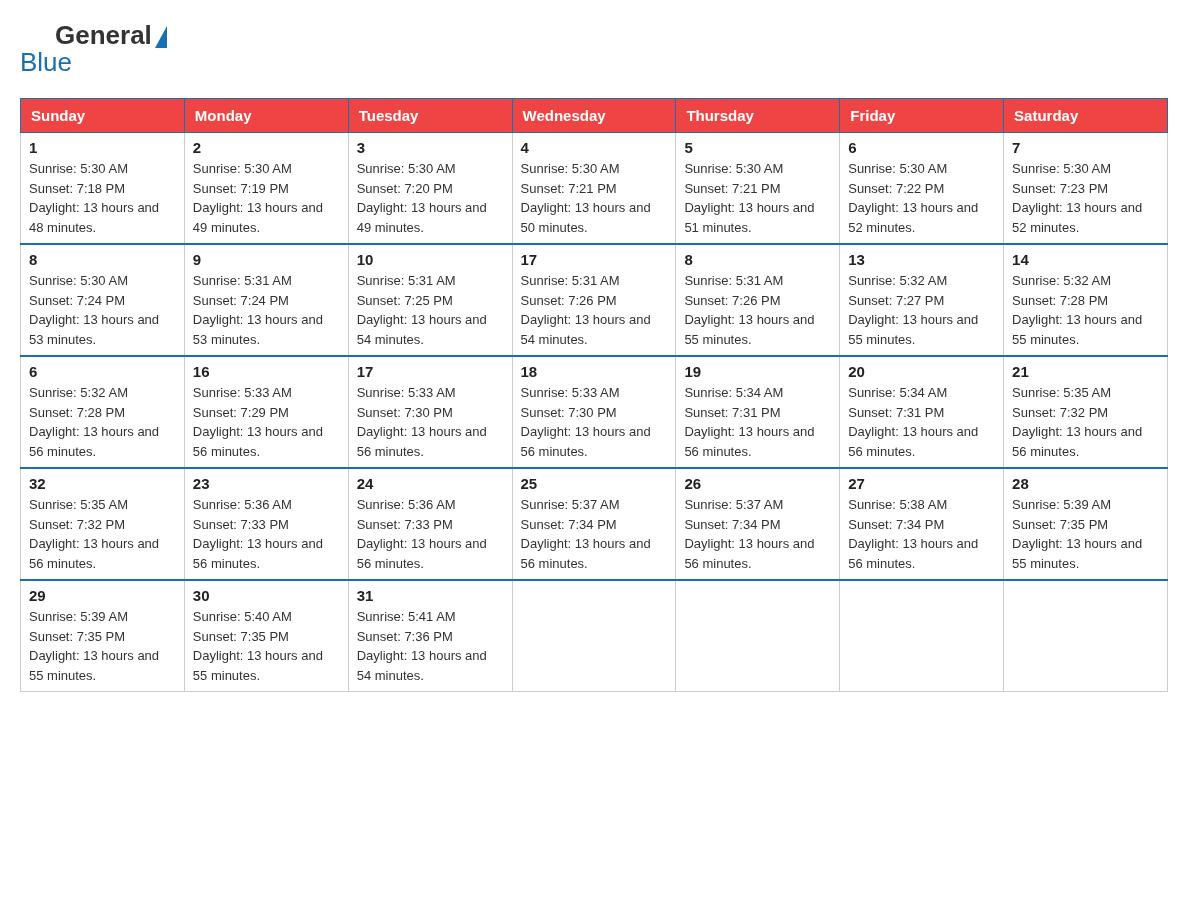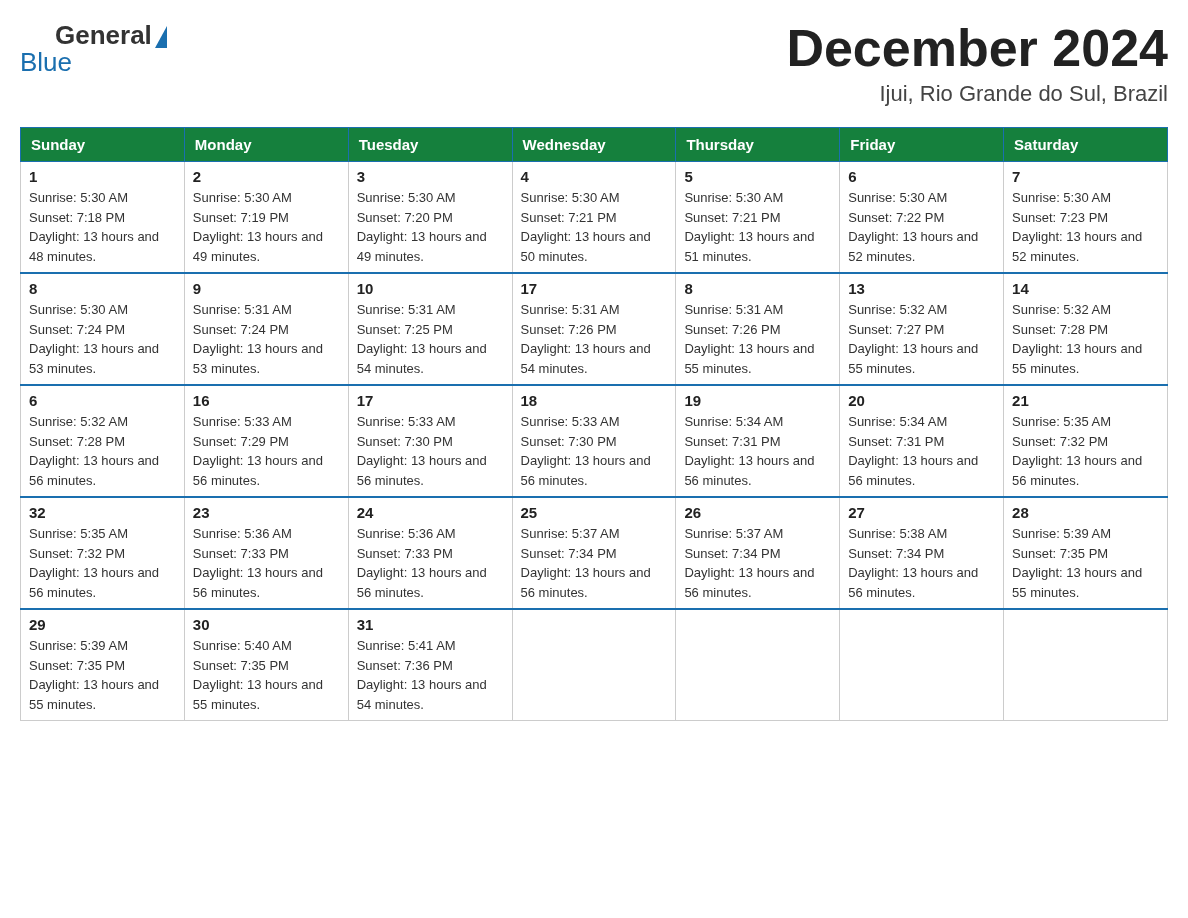--- a/index.html
+++ b/index.html
@@ -59,21 +59,21 @@
       font-size: 22px;
       color: #444;
       margin-top: 4px;
     }
     .calendar-table {
       width: 100%;
       border-collapse: collapse;
       border: 1px solid #aaa;
     }
     .calendar-table th {
-      background-color: #15803d;
+      background-color: #ef4444;
       color: #ffffff;
       font-size: 15px;
       font-weight: bold;
       padding: 8px 10px;
       text-align: left;
       border: 1px solid #1a6faf;
     }
     .calendar-table td {
       vertical-align: top;
       padding: 6px 8px;
@@ -106,24 +106,20 @@
 </head>
 <body>
 
 <div class="header-area">
   <div class="logo">
     <div class="logo-top">
       <span class="logo-general">General</span>
       <div class="logo-triangle"></div>
     </div>
     <span class="logo-blue">Blue</span>
-  </div>
-  <div class="title-area">
-    <div class="month-title">December 2024</div>
-    <div class="location-title">Ijui, Rio Grande do Sul, Brazil</div>
   </div>
 </div>
 
 <table class="calendar-table">
   <thead>
     <tr>
     <th>Sunday</th>
         <th>Monday</th>
         <th>Tuesday</th>
         <th>Wednesday</th>

